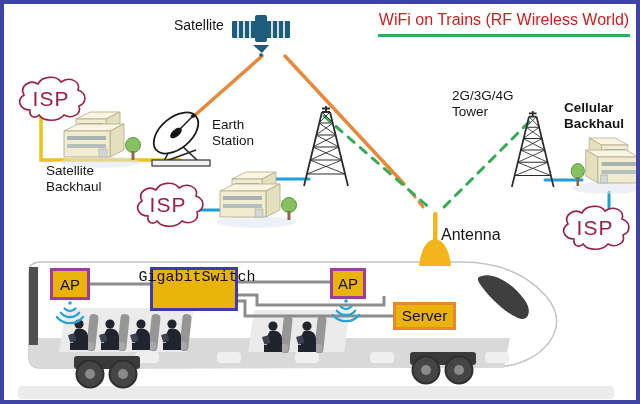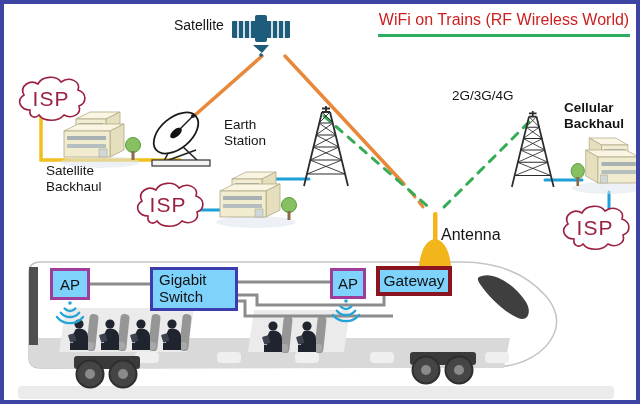--- a/index.html
+++ b/index.html
@@ -16,25 +16,25 @@
   }
   .title-underline{
     position:absolute;left:374px;top:30px;width:252px;height:3px;
     background:var(--title-underline-green);
   }
   .isp{
     position:absolute;color:var(--isp-maroon);font-size:21px;letter-spacing:1px;
     display:flex;align-items:center;justify-content:center;
   }
   .nodebox{
-    position:absolute;background:#7dd3fc;display:flex;align-items:center;justify-content:center;
+    position:absolute;background:#eab308;display:flex;align-items:center;justify-content:center;
     font-size:15px;color:#111;box-sizing:border-box;text-align:center;
   }
   .ap{border:3px solid var(--ap-purple);}
-  .switch{border:3px solid var(--switch-blue);flex-direction:column;align-items:flex-start;padding-left:6px;justify-content:center;line-height:1.12;}
+  .switch{border:3px solid var(--switch-blue);flex-direction:row;align-items:flex-start;padding-left:6px;justify-content:center;line-height:1.12;font-family:Liberation Mono, monospace;}
   .gateway{border:4px solid var(--gateway-maroon);font-size:15.5px;}
   .server{border:3px solid var(--server-orange);font-size:15.5px;}
   .two-line{text-align:left;}
 </style>
 </head>
 <body>
 
 <div class="frame">
 
   <svg width="632" height="396" viewBox="0 0 632 396">
@@ -191,37 +191,38 @@
 
   <div class="isp" style="left:12px;top:76px;width:70px;height:38px;">ISP</div>
   <div class="isp" style="left:130px;top:182px;width:68px;height:38px;">ISP</div>
   <div class="isp" style="left:556px;top:205px;width:70px;height:38px;">ISP</div>
 
   <div class="lbl two-line" style="left:42px;top:159px;">
     <div>Satellite</div>
     <div>Backhaul</div>
   </div>
 
-  <div class="lbl two-line" style="left:220px;top:113px;">
+  <div class="lbl two-line" style="left:208px;top:113px;">
     <div>Earth</div>
     <div>Station</div>
   </div>
 
   <div class="lbl" style="left:448px;top:84px;width:96px;text-align:left;white-space:normal;">
     <div>2G/3G/4G</div>
+    <div>Tower</div>
   </div>
 
   <div class="lbl two-line" style="left:560px;top:96px;font-weight:bold;">
     <div>Cellular</div>
     <div>Backhaul</div>
   </div>
 
   <div class="lbl" style="left:437px;top:222px;font-size:16px;">Antenna</div>
 
   <div class="nodebox ap" style="left:46px;top:264px;width:40px;height:32px;">AP</div>
   <div class="nodebox switch" style="left:146px;top:263px;width:88px;height:44px;">
     <div>Gigabit</div>
     <div>Switch</div>
   </div>
   <div class="nodebox ap" style="left:326px;top:264px;width:36px;height:31px;">AP</div>
-  <div class="nodebox gateway" style="left:372px;top:262px;width:76px;height:30px;">Gateway</div>
+  <div class="nodebox server" style="left:389px;top:298px;width:63px;height:28px;">Server</div>
 
 </div>
 
 </body></html>

